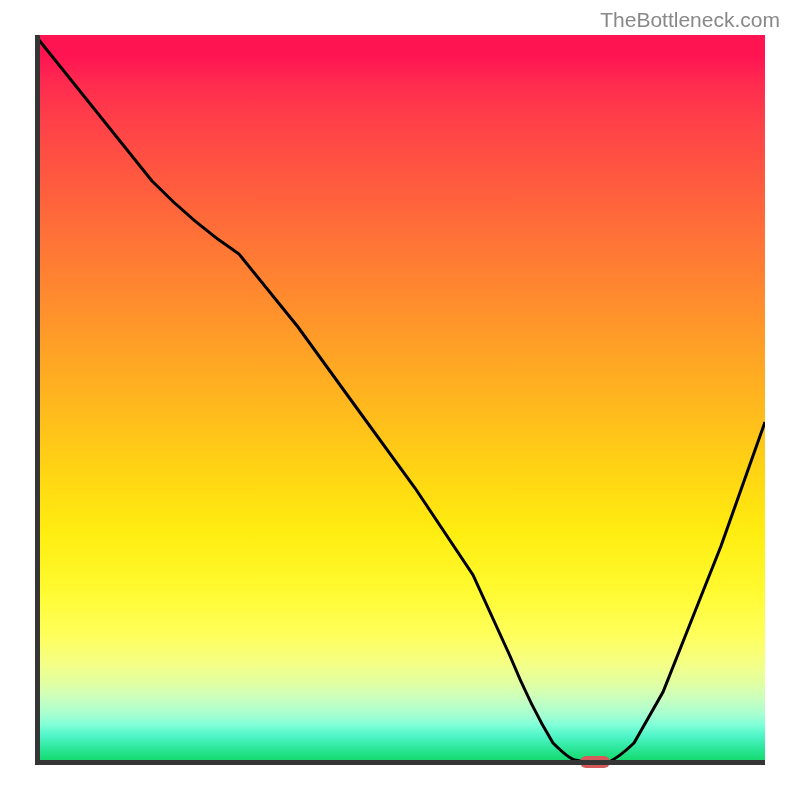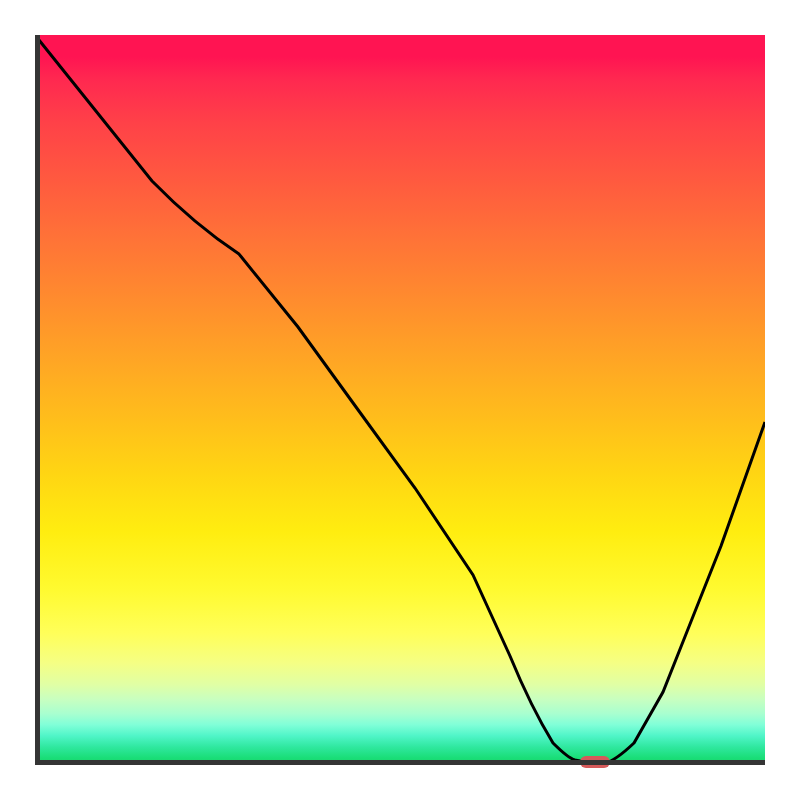--- a/index.html
+++ b/index.html
@@ -113,13 +113,14 @@
                Q 580 726 599 708
                L 628 657
                L 657 584
                L 686 511
                L 730 387" stroke="#000000" stroke-width="3" fill="none"></path>
     </svg>
     <div class="marker" style="left: 545px; top: 721px; width: 30px; height: 12px;"></div>
   </div>
   <div class="axis-line axis-left"></div>
   <div class="axis-line axis-bottom"></div>
+  <div class="watermark">TheBottleneck.com</div>
 </div>
 
 </body></html>

